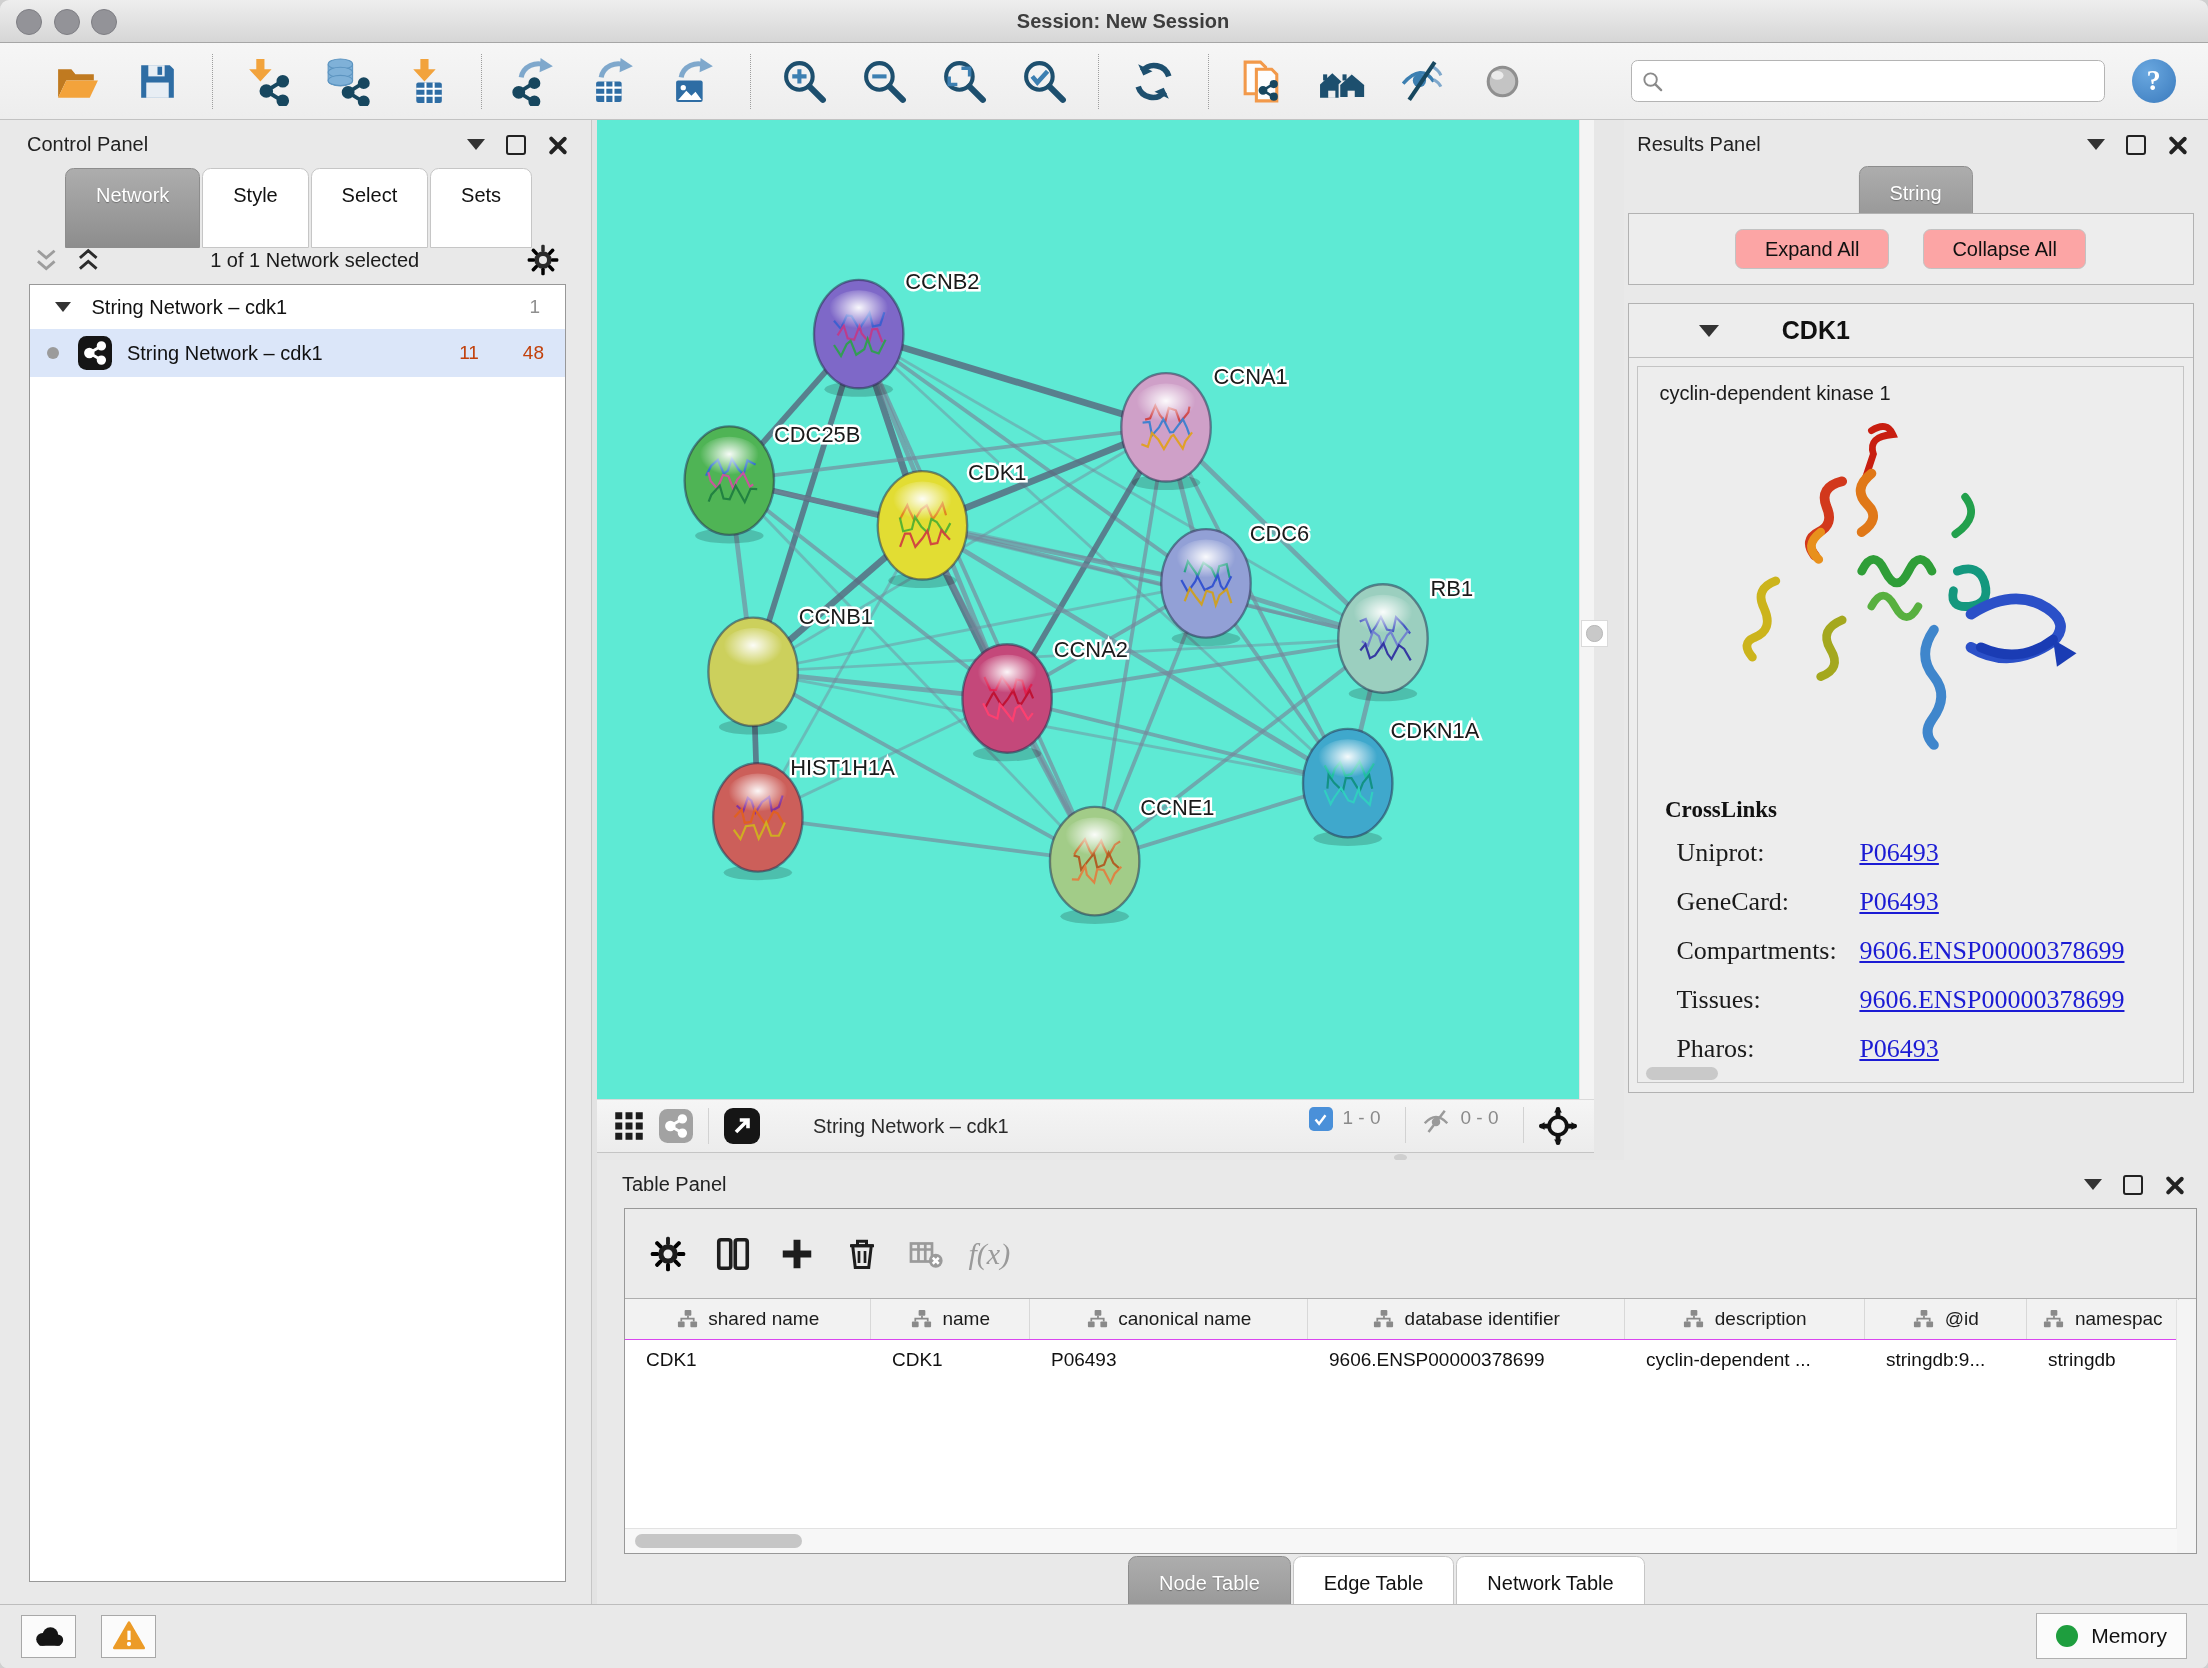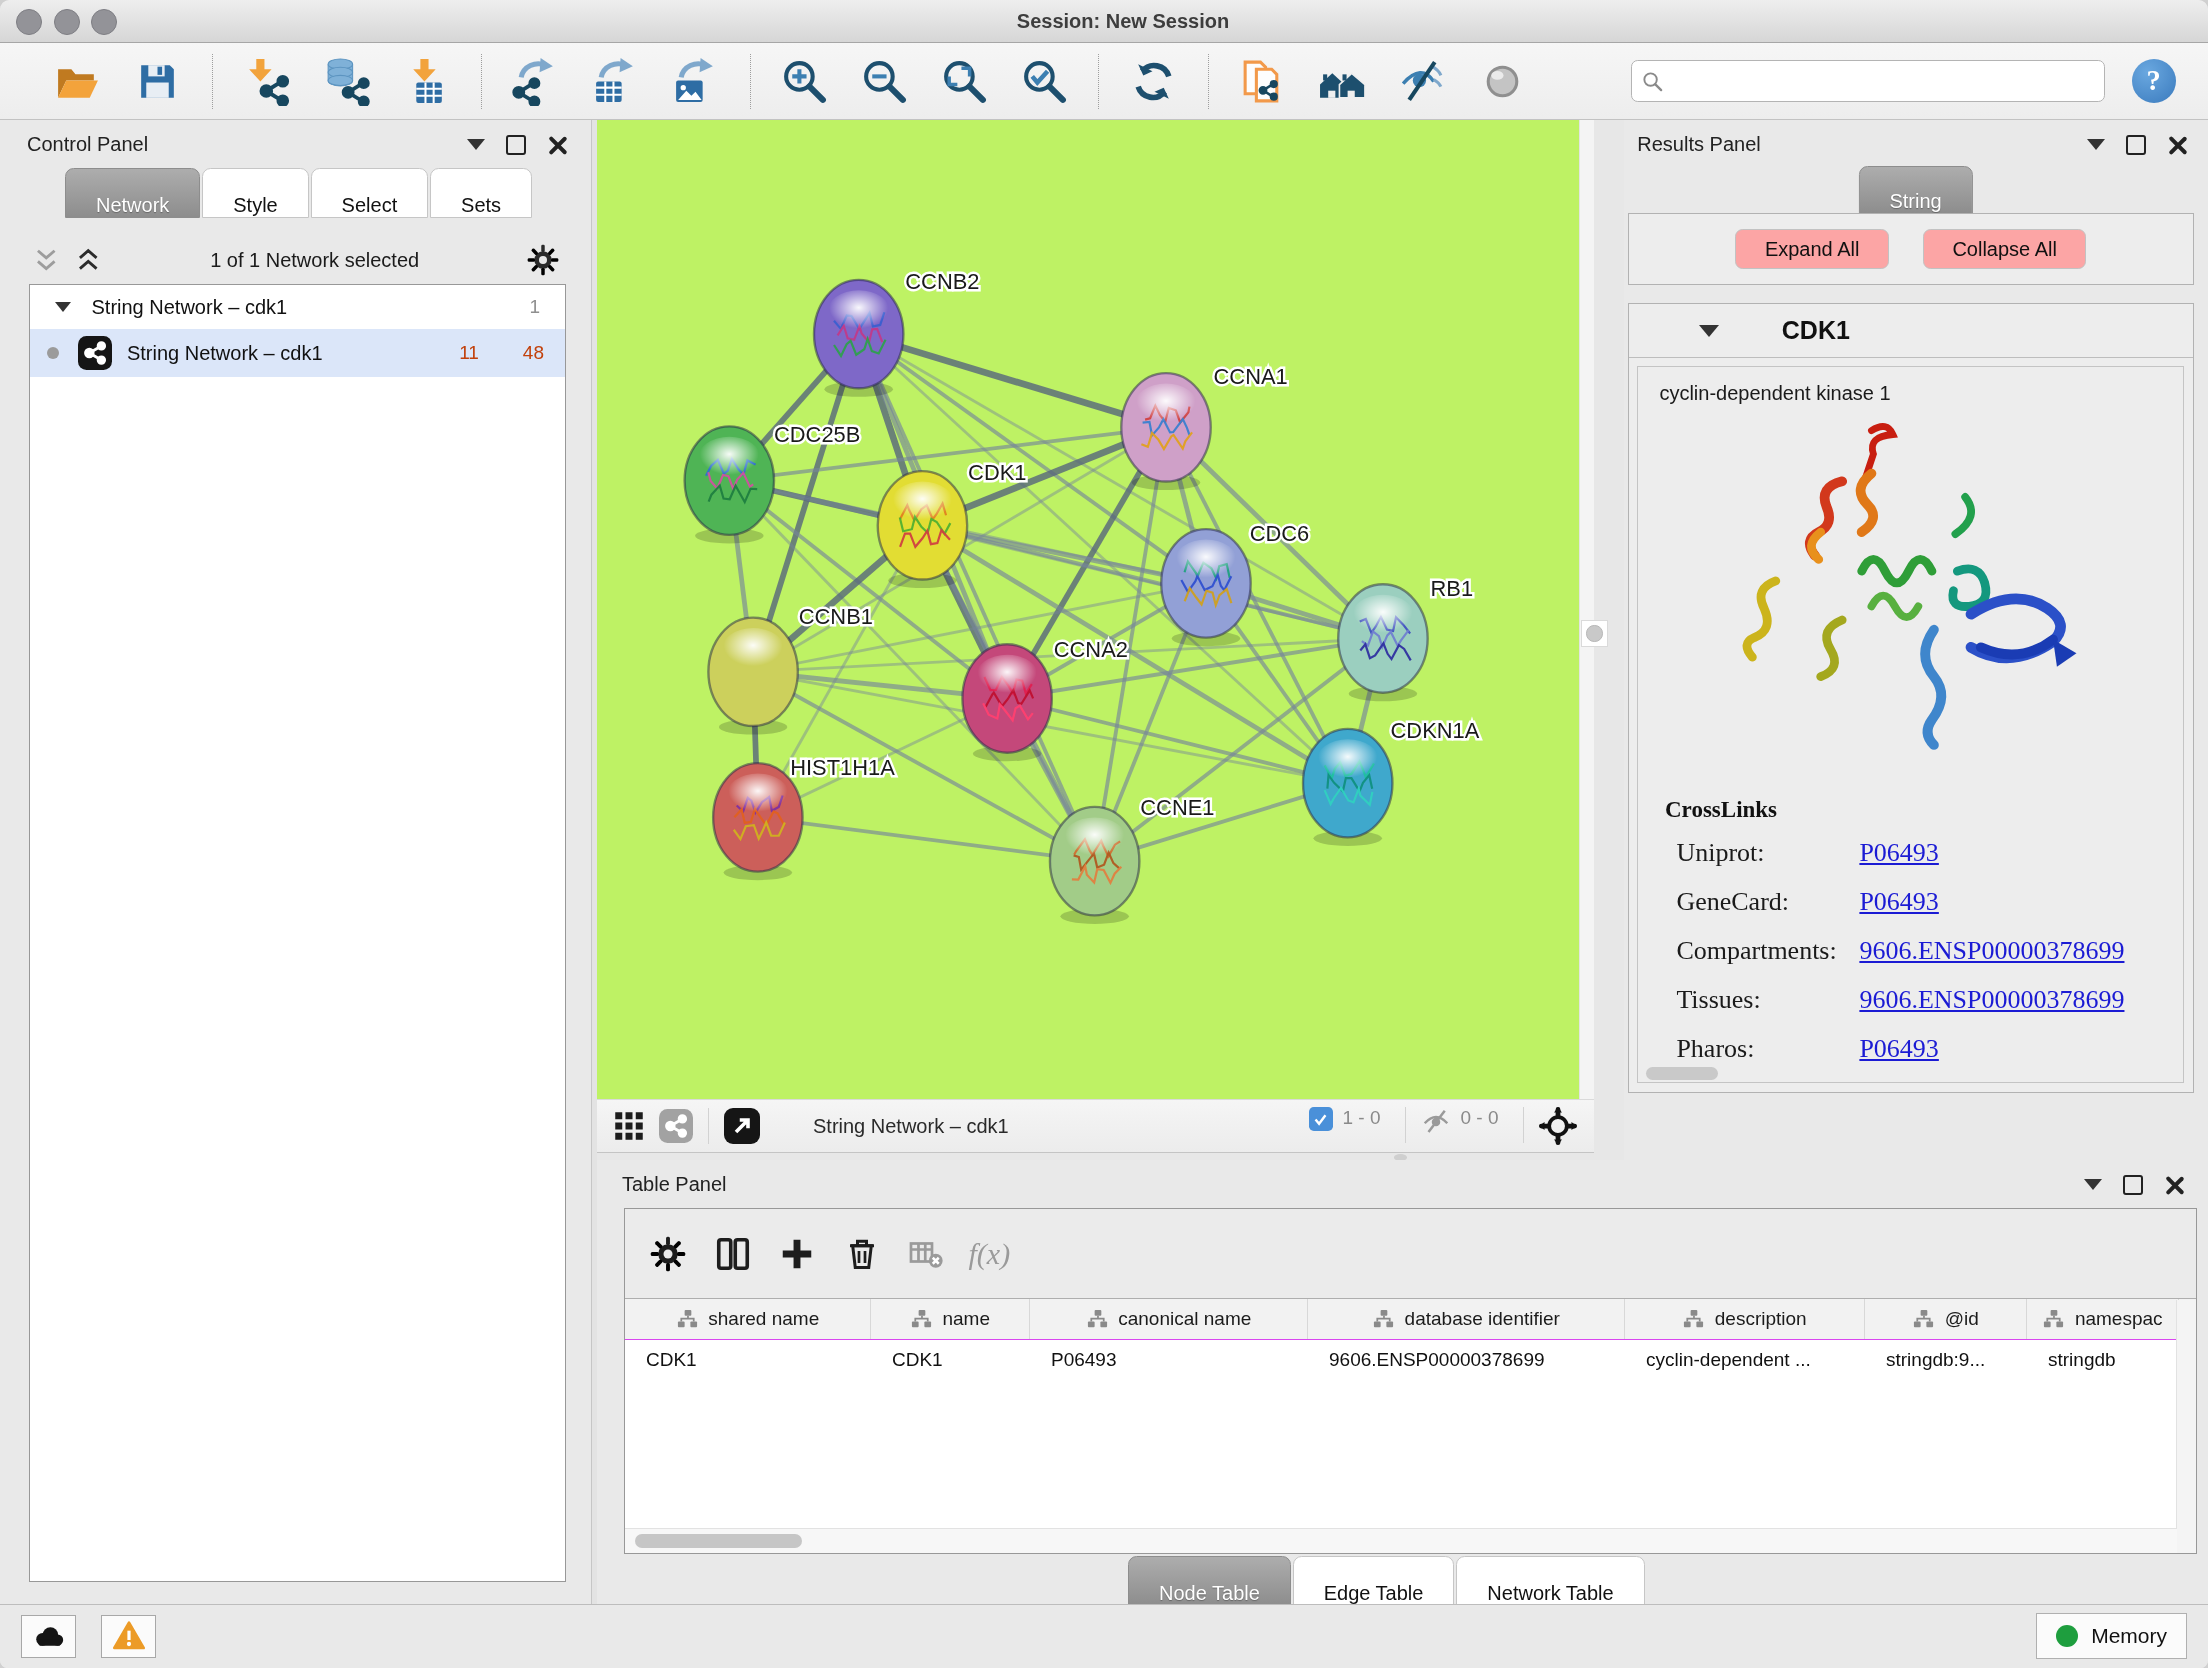--- a/index.html
+++ b/index.html
@@ -20,21 +20,21 @@
   .helpbtn{width:44px;height:44px;margin:0 13.3px 0 27px;border:none;border-radius:50%;background:radial-gradient(circle at 35% 30%,#6aa8e0,#3a7abd);color:#fff;font-size:28.5px;font-weight:bold;line-height:42px;text-align:center;padding:0;cursor:pointer;font-family:"Liberation Serif",serif;}
   
   .phead{height:38px;display:flex;align-items:center;font-size:20px;color:#222;}
   .pctl{display:flex;align-items:center;gap:21px;margin-left:auto;}
   .tri-down{width:0;height:0;border-left:9.5px solid transparent;border-right:9.5px solid transparent;border-top:11.4px solid #333;}
   .fbox{width:16px;height:16px;border:2.4px solid #222;border-radius:2.9px;}
   .xmark{position:relative;width:19px;height:19px;}
   .xmark::before,.xmark::after{content:"";position:absolute;left:8.6px;top:-1px;width:3.8px;height:23px;background:#222;border-radius:1.9px;}
   .xmark::before{transform:rotate(45deg);} .xmark::after{transform:rotate(-45deg);}
   
-  .tab{height:48px;padding:0 30px;font-size:20px;color:#111;background:#fff;border:1px solid #c6c6c6;border-radius:8.6px 8.6px 0 0;display:flex;align-items:flex-end;margin-right:1.9px;cursor:pointer;}
+  .tab{height:48px;padding:15px 30px;font-size:20px;color:#111;background:#fff;border:1px solid #c6c6c6;border-radius:8.6px 8.6px 0 0;display:flex;align-items:flex-start;margin-right:1.9px;cursor:pointer;}
   .tab.sel{background:linear-gradient(#adadad,#8d8d8d);color:#fff;border-color:#8d8d8d;text-shadow:0 1px 1px rgba(0,0,0,.3);}
   
   .cpanel{left:0;top:120px;width:591px;bottom:63px;background:#e9e9e9;}
   .ctabs{position:absolute;left:65px;top:48px;display:flex;}
   .copts{position:absolute;left:32px;right:32px;top:118px;height:44px;display:flex;align-items:center;}
   .copts .status{flex:1;text-align:center;font-size:20px;color:#1b1b1b;}
   .clist{position:absolute;left:28.5px;right:25px;top:164px;bottom:23px;background:#fff;border:1.9px solid #989898;}
   .trow1{height:44px;display:flex;align-items:center;padding:0 25px;font-size:20px;color:#111;}
   .trow1 .cnt{margin-left:auto;color:#8f8f8f;font-size:19px;}
   .trow2{height:48px;display:flex;align-items:center;padding:0 21px 0 17px;font-size:20px;color:#111;background:#dbe6f9;}
@@ -42,21 +42,21 @@
   .nums{margin-left:auto;color:#c2410c;font-size:19px;display:flex;gap:44px;}
   
   .vdiv{left:591px;top:120px;width:6.7px;bottom:63px;background:#e3e3e3;border-left:1px solid #c6c6c6;border-right:1px solid #cfcfcf;}
   .cscroll{left:1579px;top:120px;width:15px;height:979px;background:#f4f4f4;border-left:1px solid #e3e3e3;}
   .rdiv{left:1594px;top:120px;width:29.5px;height:1041px;background:#e7e7e7;border-right:1.9px solid #bdbdbd;}
   .handle{width:25px;height:25px;background:#fff;border:1px solid #dadada;display:flex;align-items:center;justify-content:center;}
   .handle i{width:14.3px;height:14.3px;border-radius:50%;background:#c9c9c9;border:1px solid #b8b8b8;}
   .hdiv{left:597px;top:1153px;right:0;height:7.6px;background:#e7e7e7;}
   .hdot{left:1394px;top:1154px;width:13.3px;height:6.7px;border-radius:50%;background:#cfcfcf;}
   
-  .canvas{left:597px;top:120px;width:982px;height:979px;background:#bef264;overflow:hidden;}
+  .canvas{left:597px;top:120px;width:982px;height:979px;background:#5eead4;overflow:hidden;}
   .nbar{left:597px;top:1099px;width:997px;height:54px;background:linear-gradient(#f5f5f5,#ececec);border-top:1px solid #dadada;border-bottom:1px solid #c4c4c4;display:flex;align-items:center;padding:0 17px;box-sizing:border-box;}
   .nbar .sep{width:1px;height:36px;background:#d2d2d2;margin:0 15px;}
   .ntitle{font-size:20px;color:#2a2a2a;margin-left:53px;}
   .cgray{color:#8a8a8a;font-size:19px;margin:0 9.5px;}
   .chk{width:24px;height:24px;border-radius:4.8px;background:#4a90d9;display:flex;align-items:center;justify-content:center;}
   
   .rpanel{left:1624px;top:120px;width:585px;height:1041px;background:#e9e9e9;}
   .stringtab{position:absolute;top:46px;left:50%;transform:translateX(-50%);}
   .rbox1{position:absolute;left:3.8px;right:15px;top:93px;height:70px;border:1px solid #b2b2b2;background:#ededed;display:flex;align-items:center;justify-content:center;gap:34px;}
   .rbtn{height:40px;padding:0 28.5px;background:#fca5a5;border:1px solid #c2c2c2;border-radius:7.6px;font-size:20px;color:#111;font-family:"Liberation Sans",sans-serif;cursor:pointer;}

